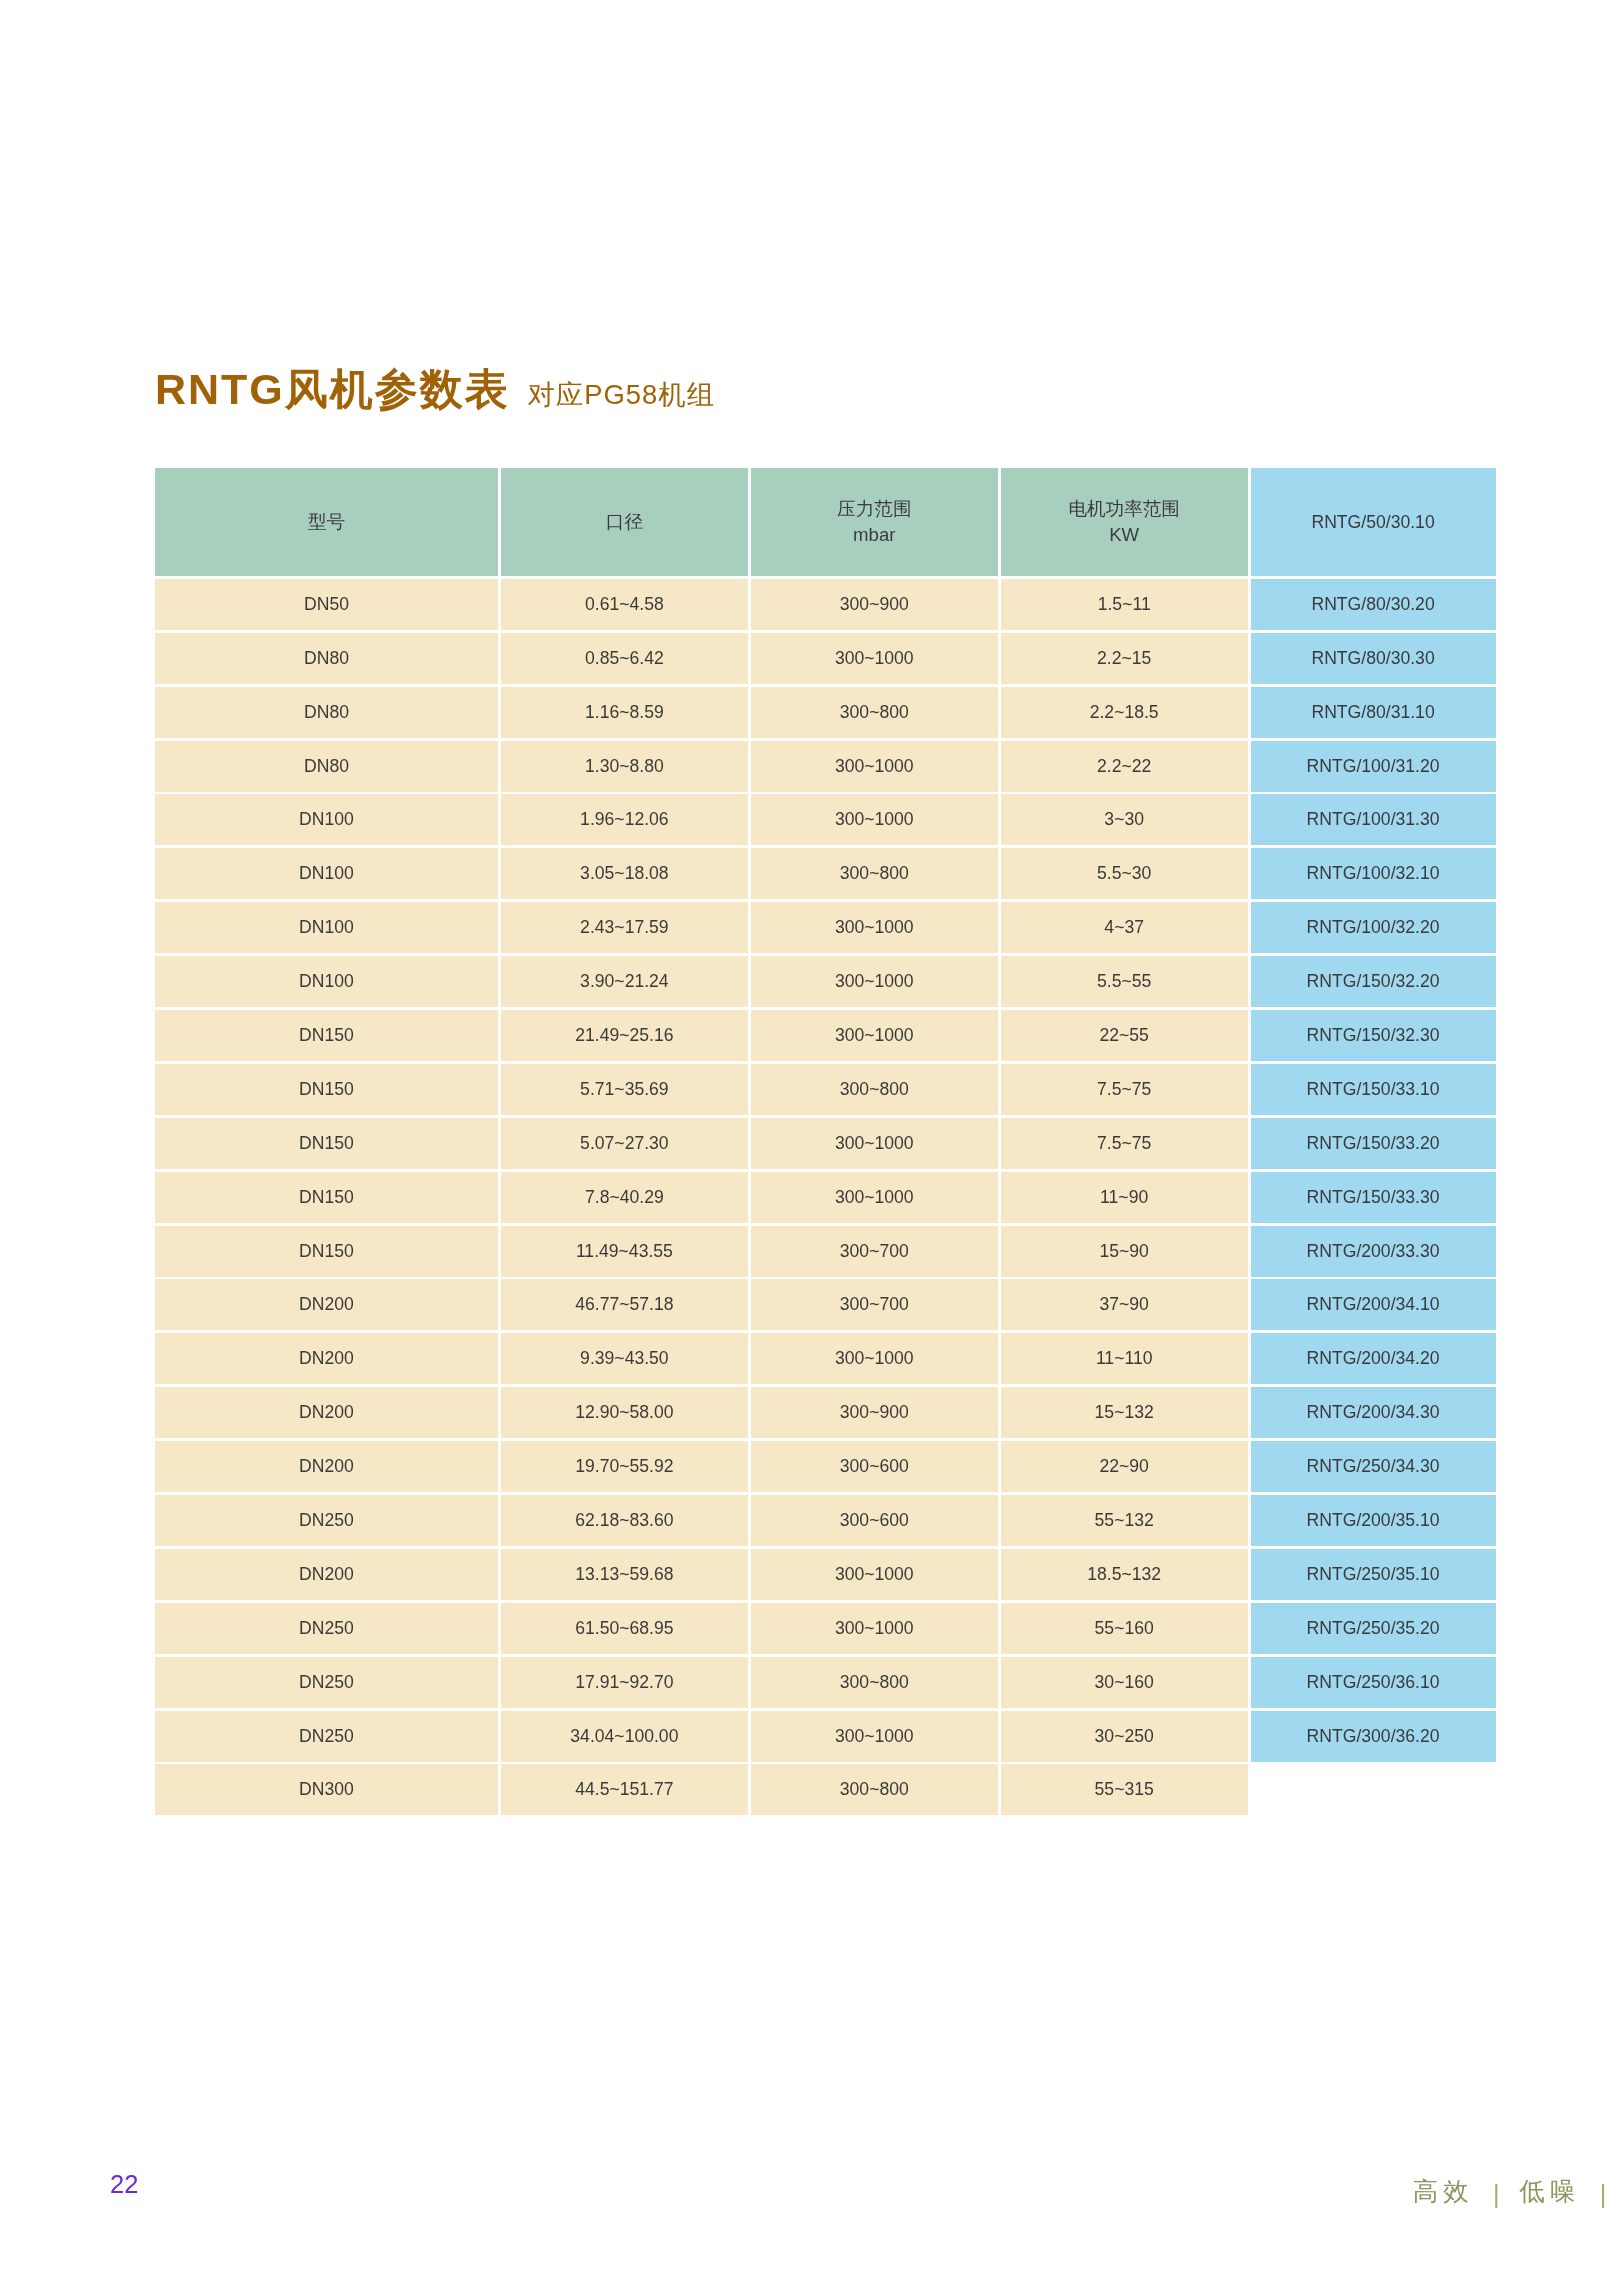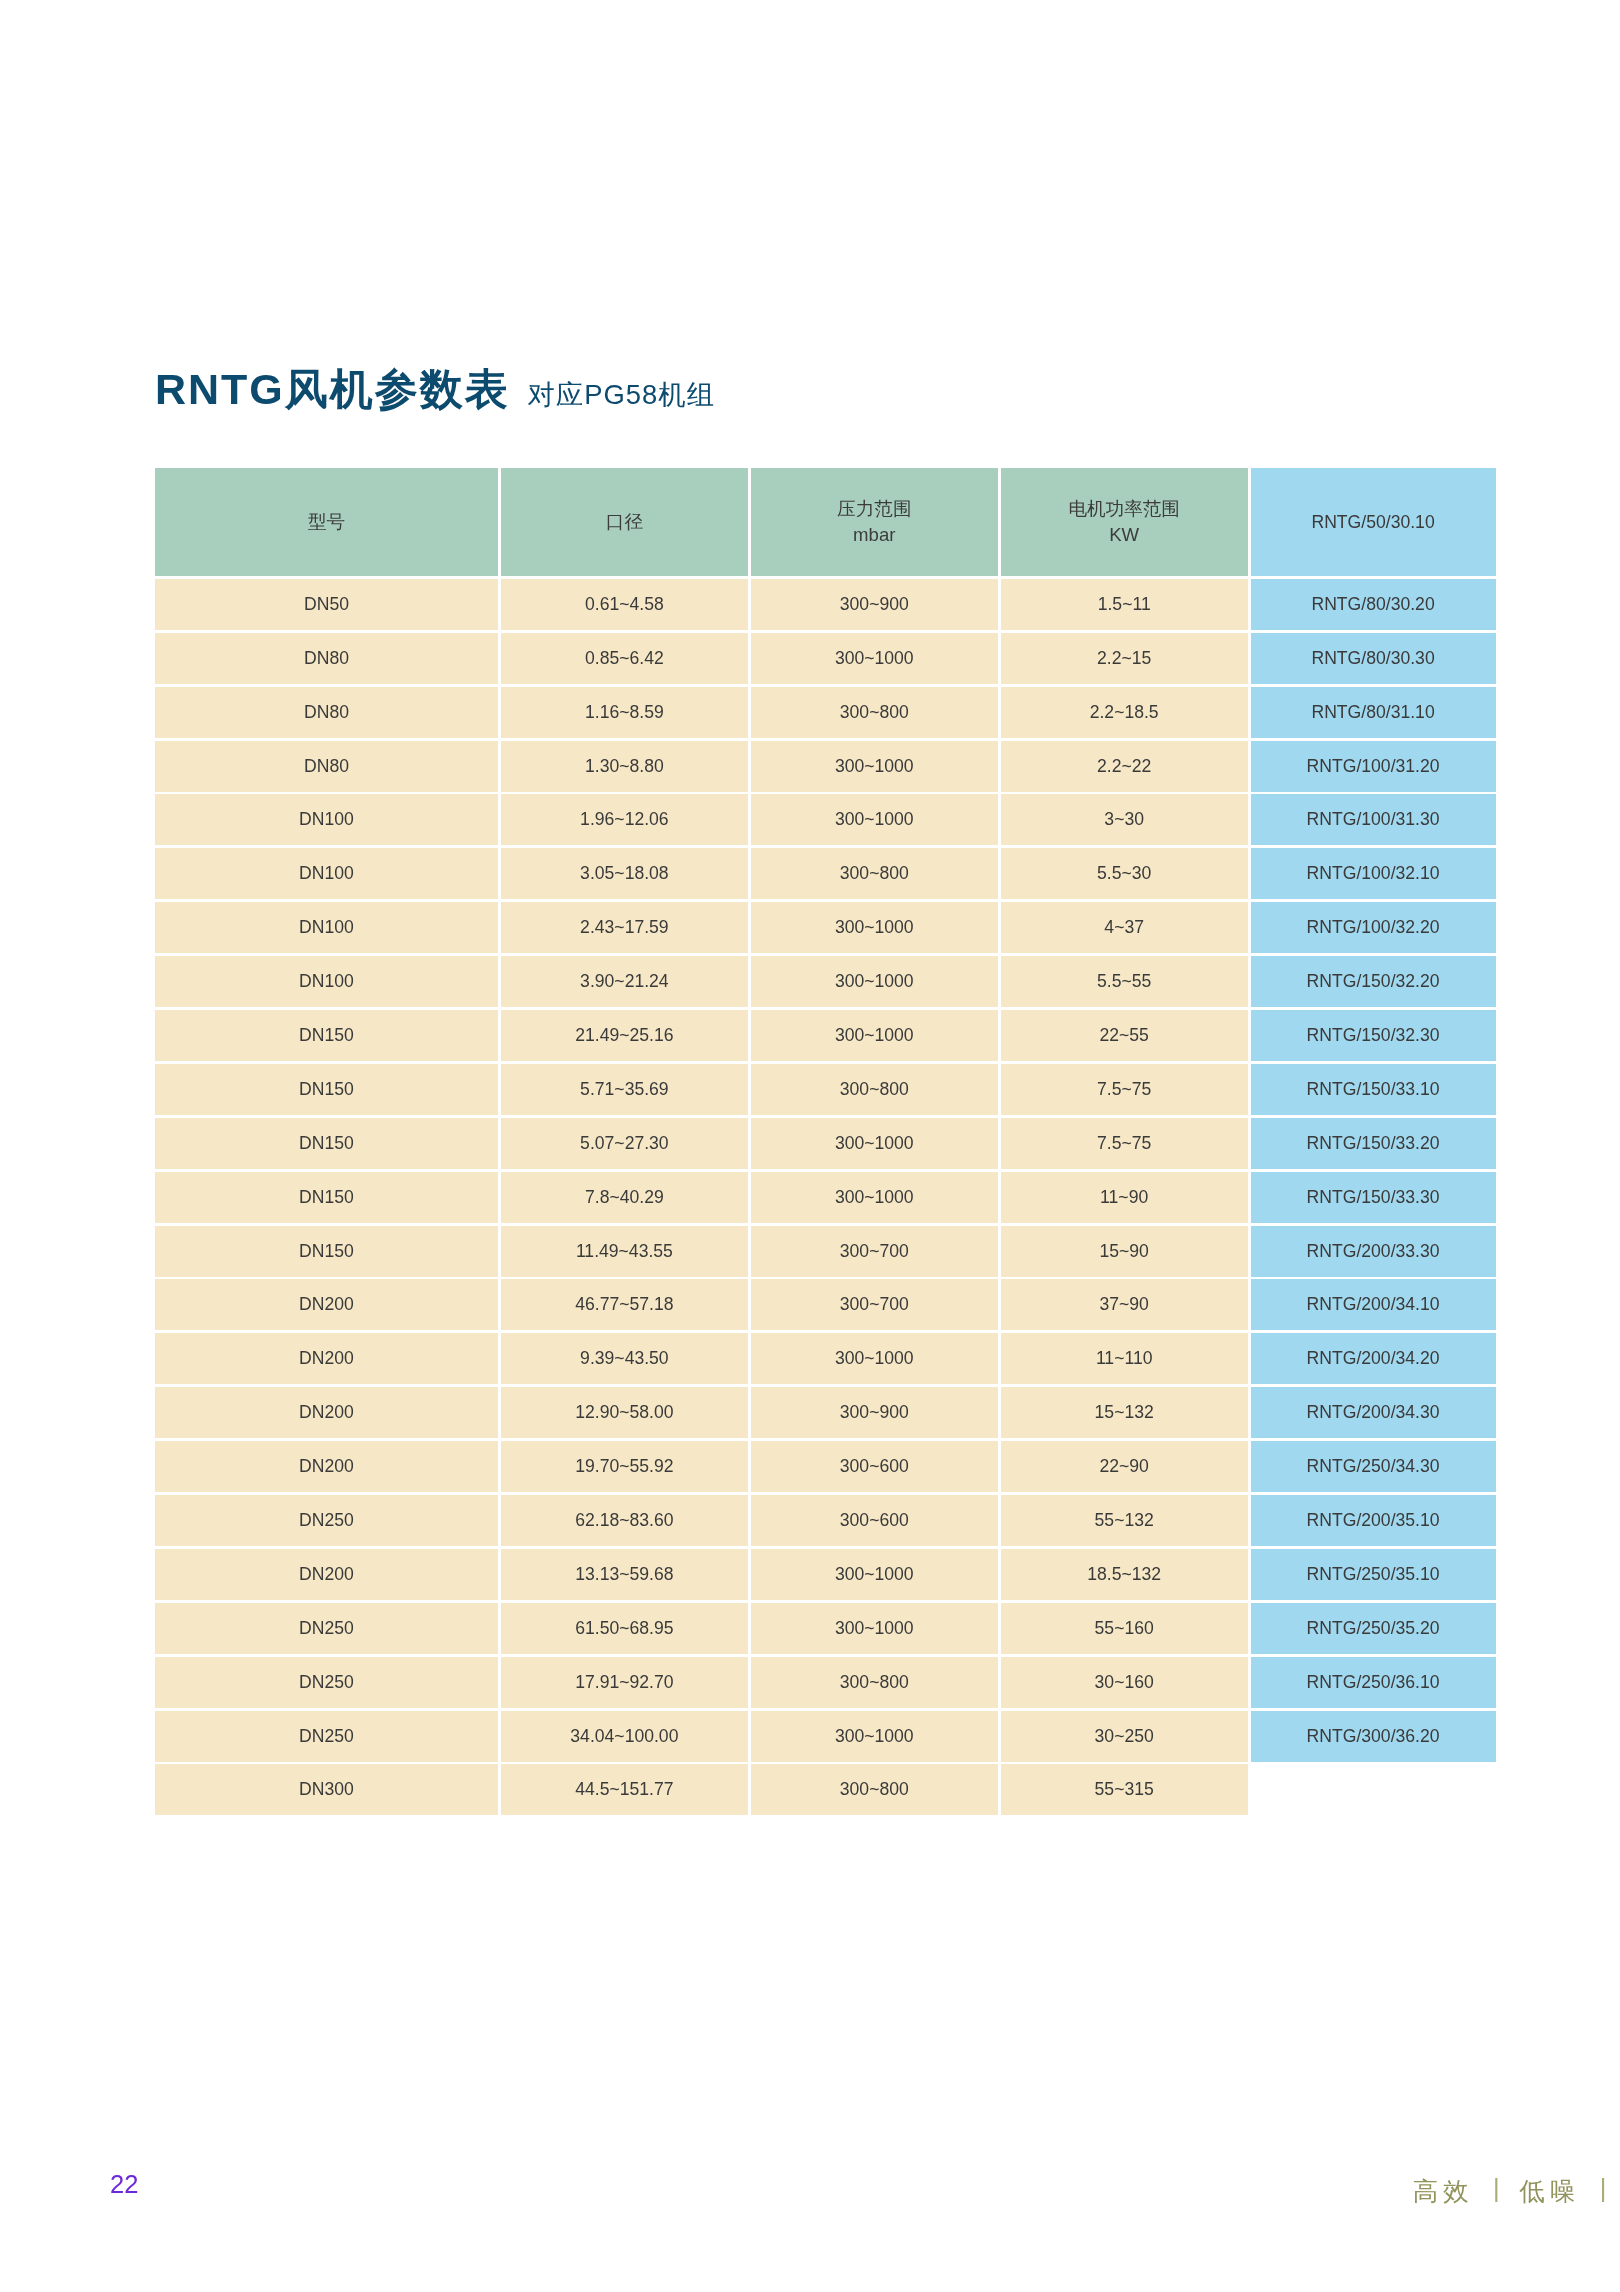--- a/index.html
+++ b/index.html
@@ -7,21 +7,21 @@
   body { font-family:"Liberation Sans","DejaVu Sans",sans-serif; }
   .page {
     position:relative; width:1620px; height:2293px;
     background:#ffffff; overflow:hidden;
   }
 
   
   .title-row {
     position:absolute; left:155px; top:361px;
     display:flex; align-items:baseline; gap:17.6px;
-    color:#0c4a6e;
+    color:#a16207;
   }
   .title-main { font-size:43px; font-weight:bold; letter-spacing:2px; }
   .title-sub  { font-size:27.4px; font-weight:normal; letter-spacing:1px; }
 
   
   .ptable {
     position:absolute; left:155px; top:468px;
     display:grid;
     grid-template-columns:343px 247px 247px 247px 245px;
     grid-template-rows:108px;
@@ -49,21 +49,21 @@
     font-size:20.6px; line-height:33px; color:#3a3a3a;
   }
 
   
   .page-num {
     position:absolute; left:110px; top:2170px;
     font-size:25.5px; color:#6d28d9;
   }
   .slogan {
     position:absolute; right:13.7px; top:2174px;
-    display:flex; align-items:flex-start; gap:19.6px;
+    display:flex; align-items:flex-end; gap:19.6px;
     color:#91935c; font-size:25.5px; letter-spacing:4.9px;
   }
   .slogan .bar { color:#a9ab76; letter-spacing:0; font-weight:300; }
 </style>
 </head>
 <body>
 
 <div class="page">
 
   <div class="title-row">

